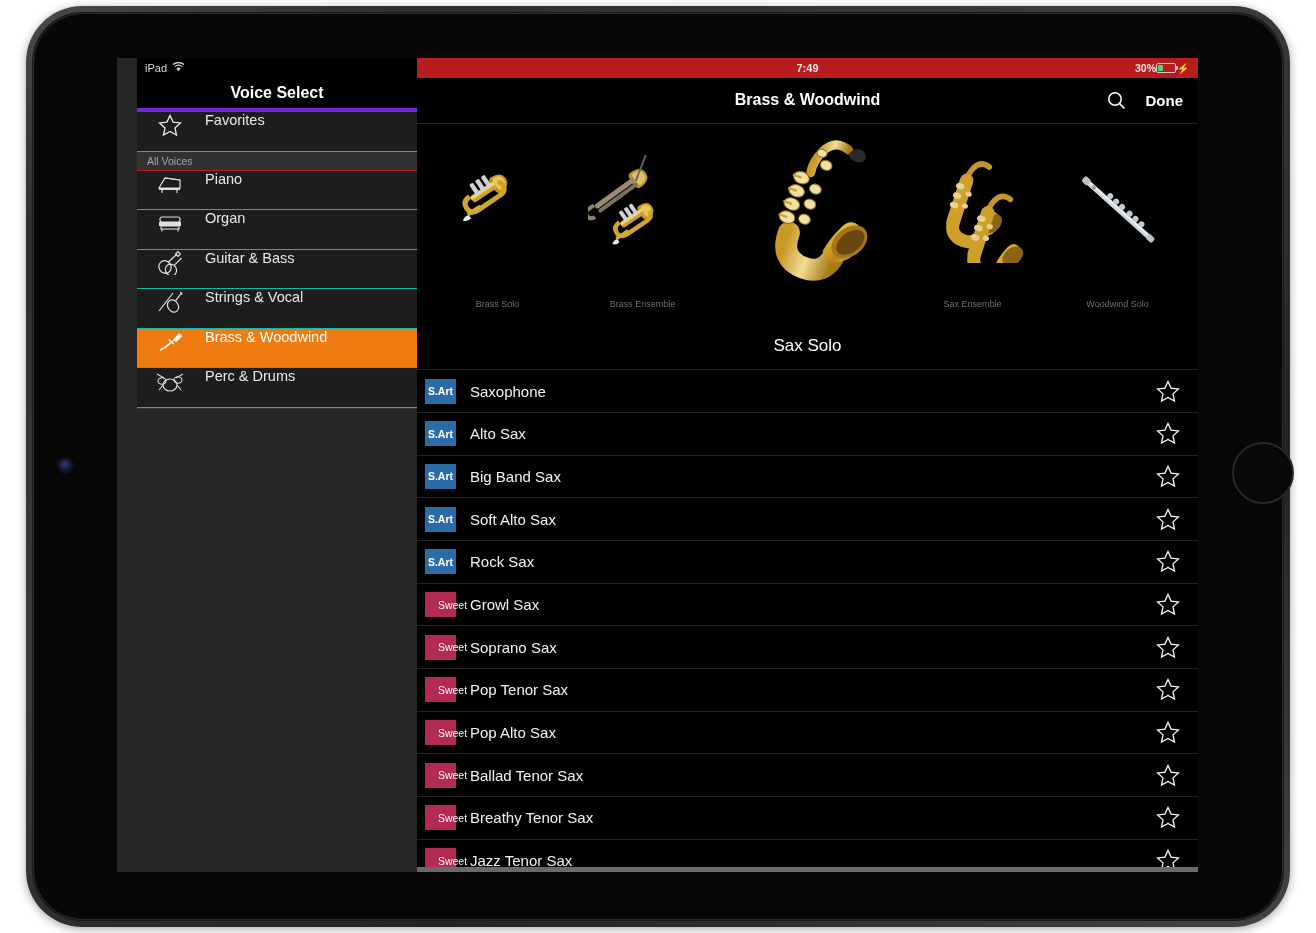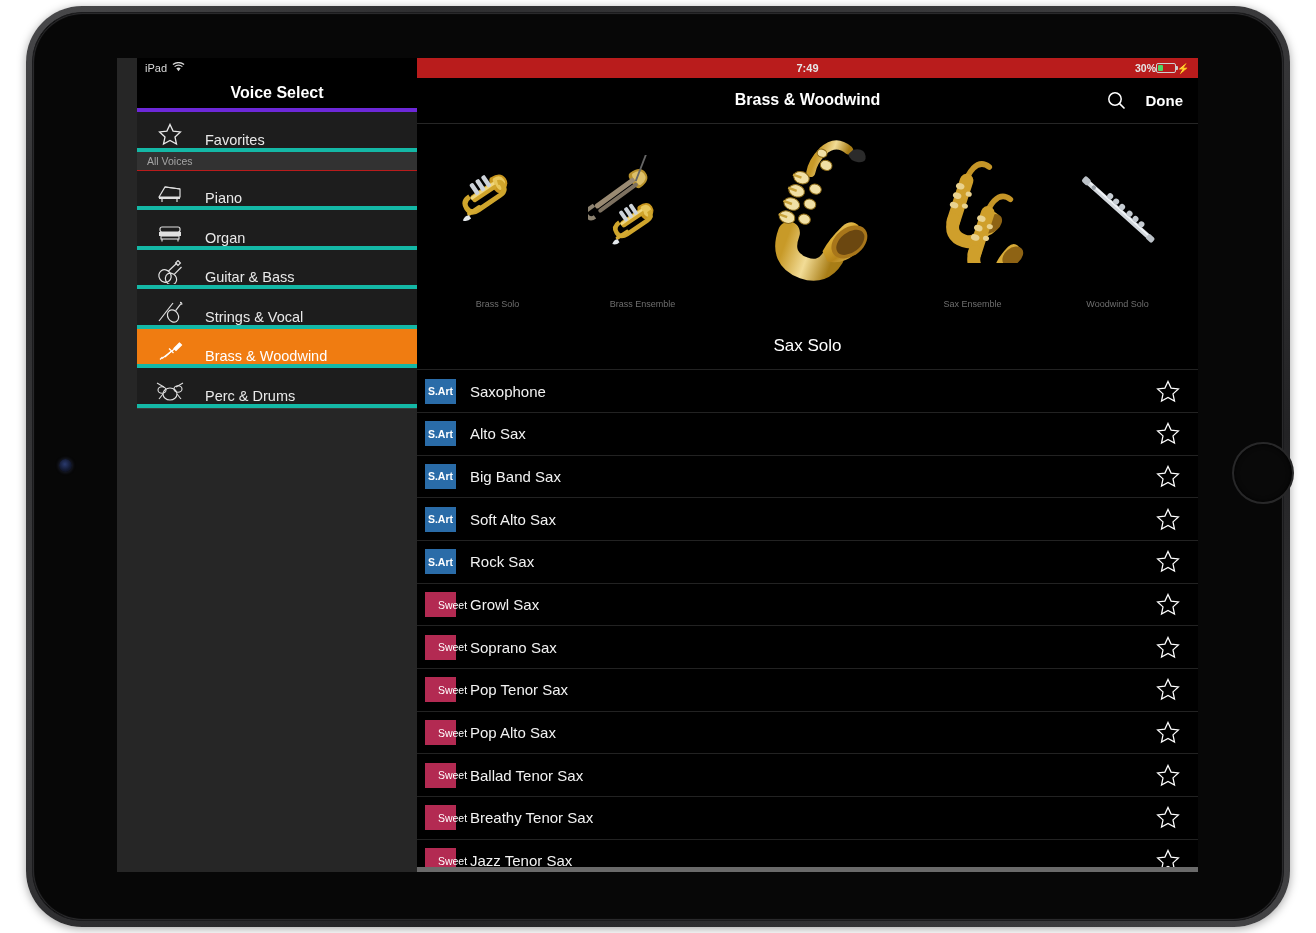--- a/index.html
+++ b/index.html
@@ -72,23 +72,23 @@
   }
   .wifi-ico { display:inline-block; }
   #sidebar-title-bar {
     height: 34px; background: #000;
     display: flex; align-items: center; justify-content: center;
     font-size: 16px; font-weight: bold; color: #fff;
     border-bottom: 4px solid #6d28d9;
   }
   .side-row {
     height: 39.5px;
-    display: flex; align-items: flex-end;
+    display: flex; align-items: flex-start;
     background: #1d1d1d;
-    border-bottom: 4px solid #14b8a6;
+    border-bottom: 1px solid #14b8a6;
     padding-left: 14px;
     cursor: pointer;
   }
   .side-row .side-ico {
     width: 38px; height: 26px;
     display: flex; align-items: center; justify-content: center;
     flex: 0 0 38px;
   }
   .side-row .side-label {
     margin-left: 16px;

